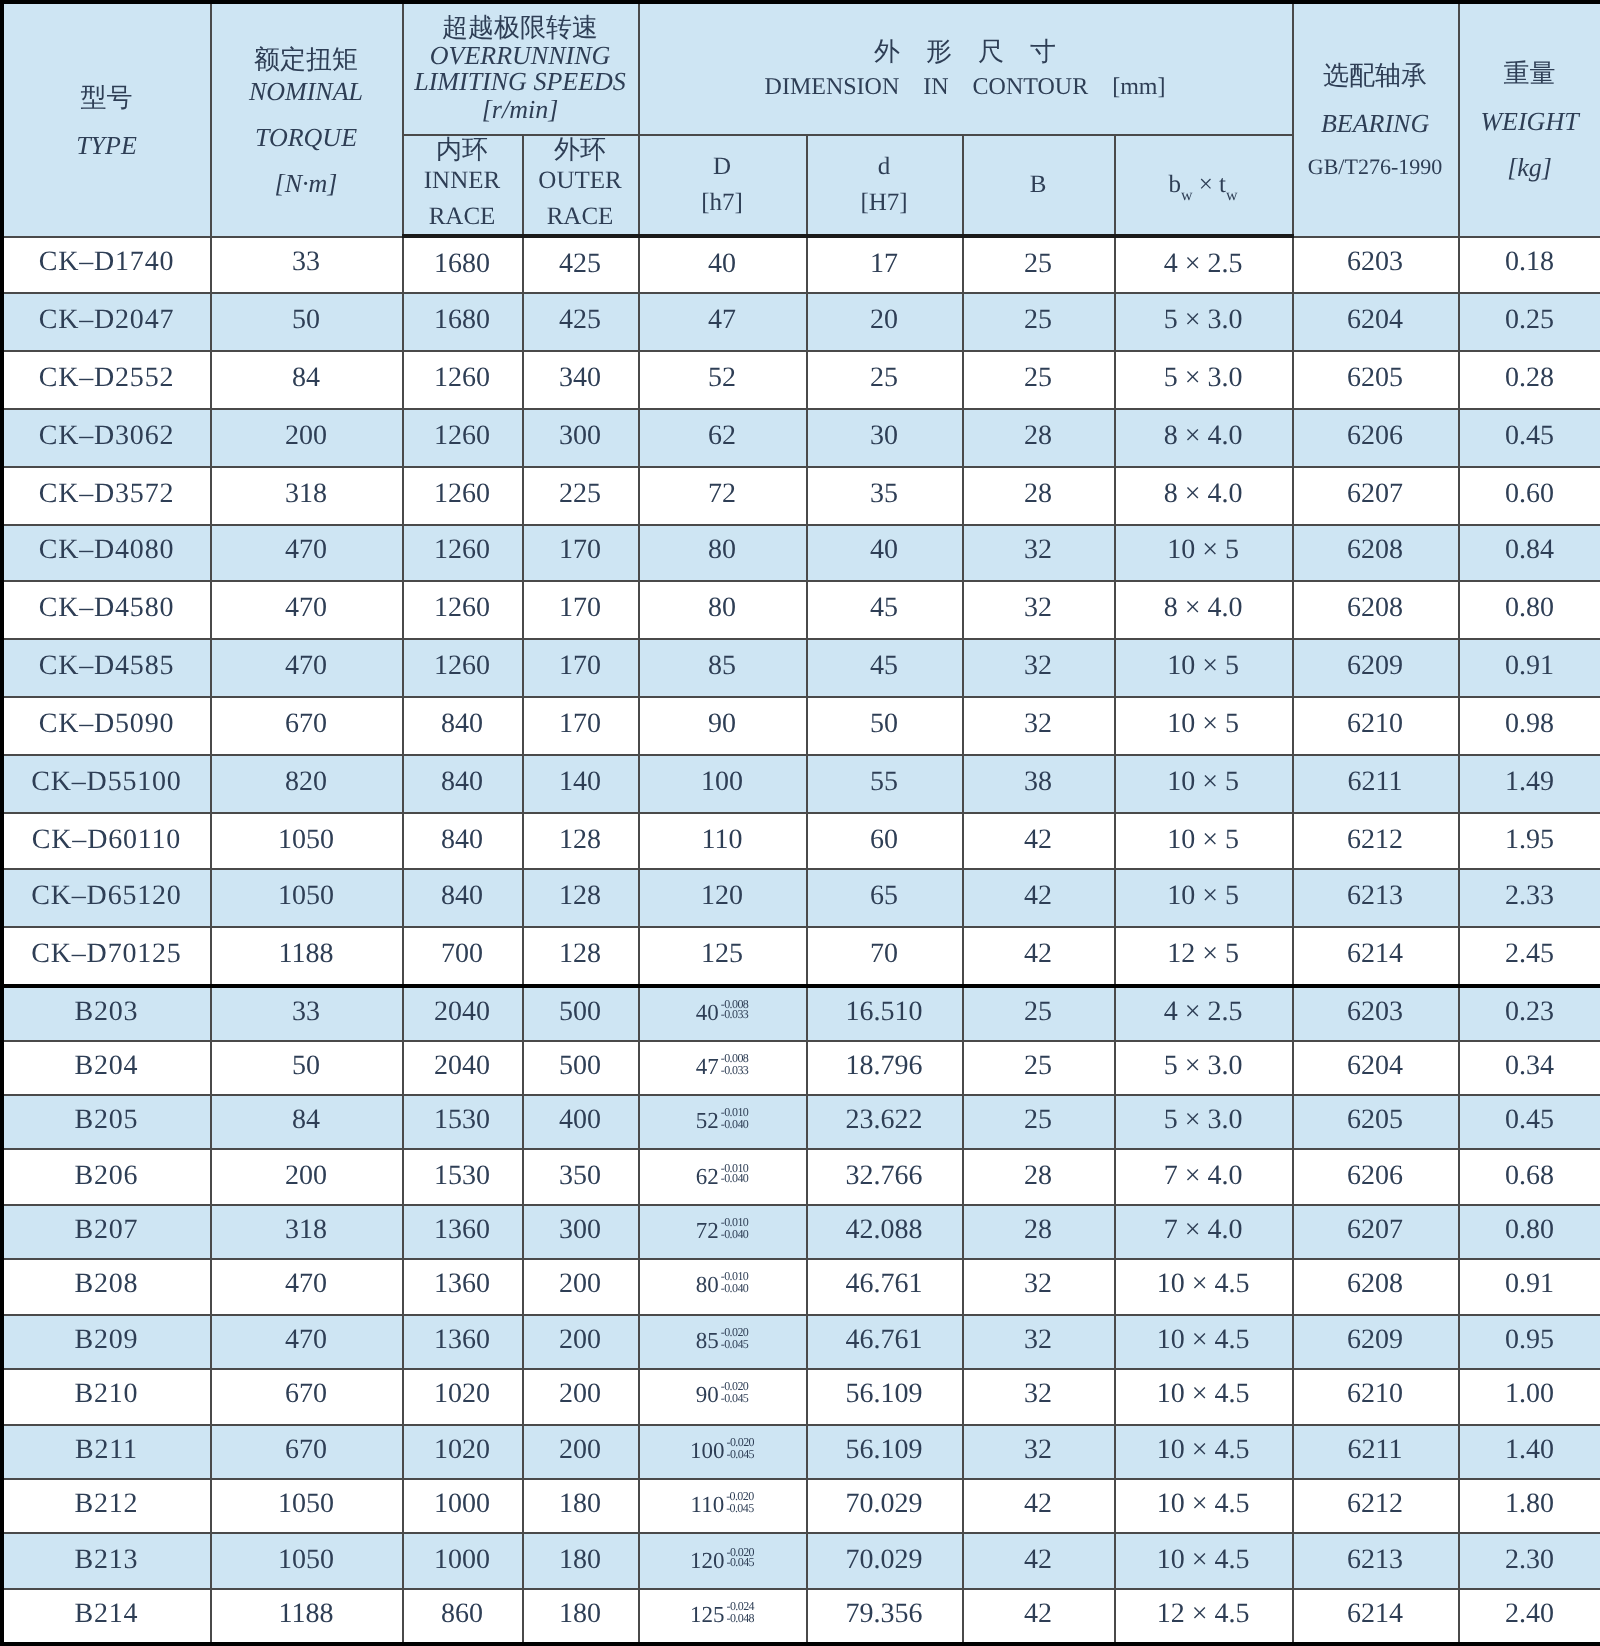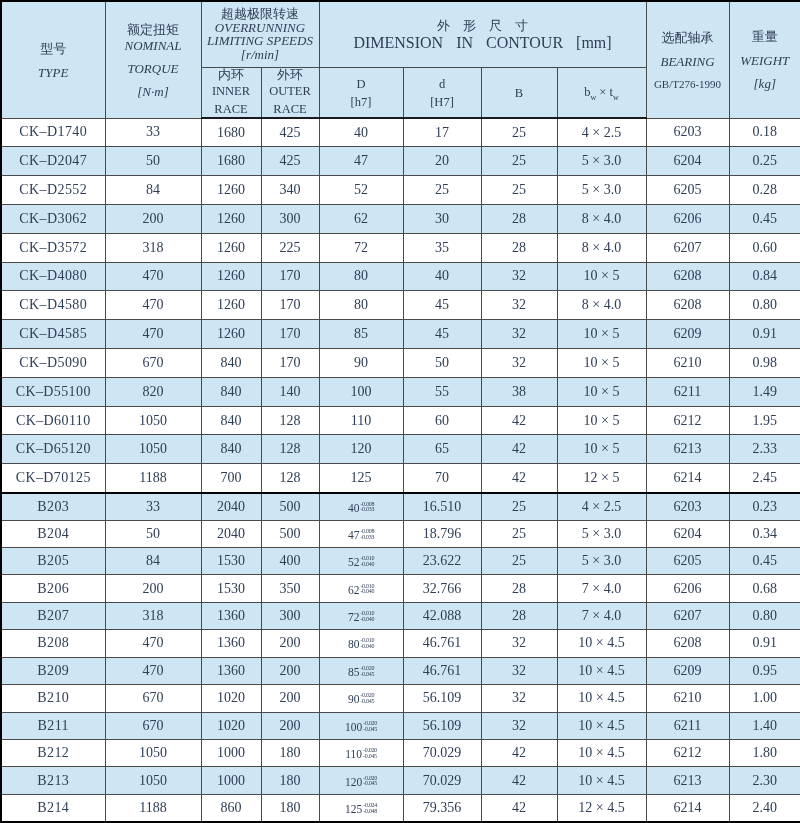--- a/index.html
+++ b/index.html
@@ -16,21 +16,21 @@
   tbody tr.s1{height:26px;padding-left:24px;}
   tbody td{font-size:14px;}
   tbody tr.alt td{background:#cee5f3;}
   tbody tr.section-start td{border-top:2.5px solid #000;}
   .zh{display:block;font-size:13px;line-height:17px;}
   .en{display:block;font-size:13px;line-height:15px;font-style:italic;}
   .en-sm{display:block;font-size:11px;line-height:14px;}
   .gap{margin-top:8px;}
   .tight{line-height:13.5px;}
   .dim-zh{display:block;font-size:13px;letter-spacing:13px;text-indent:13px;line-height:18px;}
-  .dim-en{display:block;font-size:16px;word-spacing:9px;line-height:16px;}
+  .dim-en{display:block;font-size:12px;word-spacing:9px;line-height:16px;}
   .sub-col{font-size:12.5px;line-height:15px;}
   .type-cell{font-size:14px;letter-spacing:0.4px;}
   .tol-main{font-size:11.5px;vertical-align:middle;}
   .tol-stack{display:inline-flex;flex-direction:column;justify-content:center;
              font-size:6px;line-height:5.8px;letter-spacing:-0.3px;
              vertical-align:middle;text-align:left;margin-left:1px;}
   sub.w{font-size:8px;}
 </style>
 </head>
 <body>

